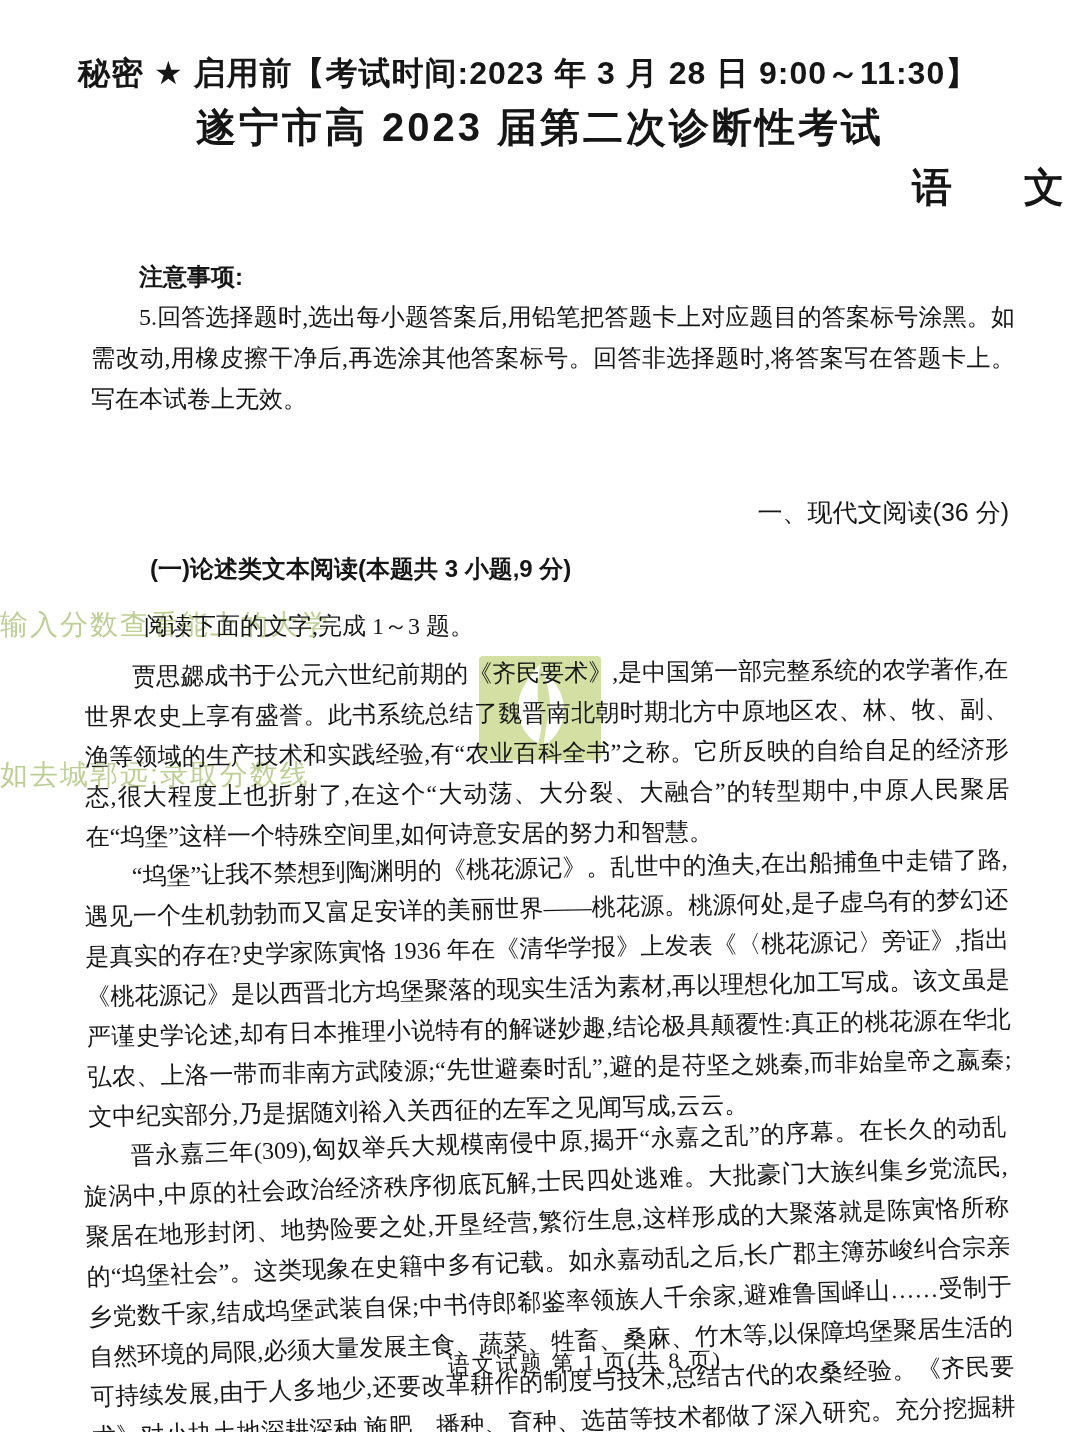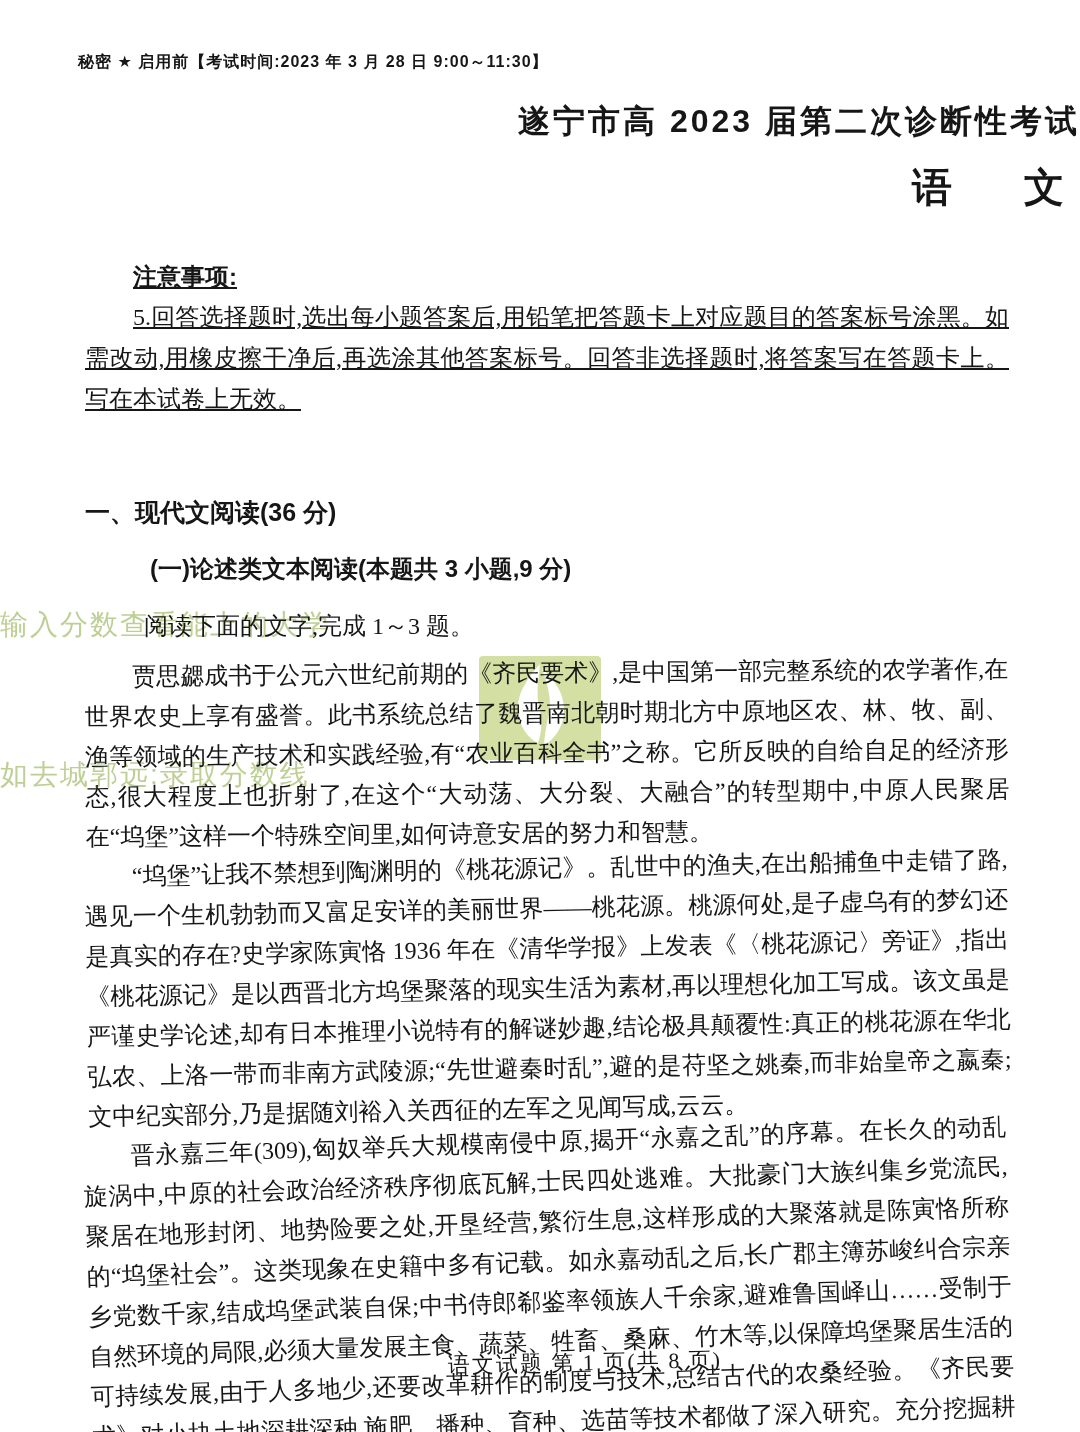--- a/index.html
+++ b/index.html
@@ -10,51 +10,51 @@
     background:#ffffff;
     overflow:hidden;
     color:#161616;
     font-family:"Liberation Serif","DejaVu Serif",serif;
   }
   .content { position:relative; z-index:2; }
 
   .secrecy {
     position:absolute; left:78px; top:52px;
     font-family:"Liberation Sans","DejaVu Sans",sans-serif;
-    font-weight:700; font-size:16px; letter-spacing:1px;text-align:center;
+    font-weight:700; font-size:32px; letter-spacing:1px;text-align:center;
   }
   .title {
     position:absolute; left:0; right:0; top:100px;
-    text-align:right;
+    text-align:center;
     font-family:"Liberation Sans","DejaVu Sans",sans-serif;
-    font-weight:700; font-size:32px; letter-spacing:3px;
+    font-weight:700; font-size:40px; letter-spacing:3px;
   }
   .subject {
     position:absolute; left:0; right:0; top:160px;
     text-align:right;
     font-weight:700; font-size:40px; letter-spacing:16px;
   }
 
   .notice {
-    position:absolute; left:85px; top:256px; width:924px;
-    font-size:24px; line-height:41px;text-decoration:underline;
+    position:absolute; left:91px; top:256px; width:924px;
+    font-size:24px; line-height:41px;
   }
   .notice-heading {
     font-family:"Liberation Sans","DejaVu Sans",sans-serif;
     font-weight:700; font-size:24px; margin:0 0 2px 0;
   }
   .notice p { margin:0; text-indent:2em; text-align:justify; }
 
   .main {
     position:absolute; left:85px; top:492px; width:924px;
     font-size:24px; line-height:40px;
   }
   .sec-heading {
     font-family:"Liberation Sans","DejaVu Sans",sans-serif;
-    font-weight:700; font-size:25px; margin:0 0 6px 0;
+    font-weight:400; font-size:25px; margin:0 0 6px 0;text-align:right;
   }
   .sub-heading {
     font-family:"Liberation Sans","DejaVu Sans",sans-serif;
     font-weight:700; font-size:24px; margin:17px; text-indent:2em;
   }
   .instruction { margin:11px; text-indent:2em; }
   .para { margin:0; text-indent:2em; text-align:justify; }
   .tilt-a { transform:rotate(-0.5deg); transform-origin:0 50%; }
   .tilt-b { transform:rotate(-1.1deg); transform-origin:0 30%; }
   .tilt-c { transform:rotate(-1.9deg); transform-origin:0 20%; }

